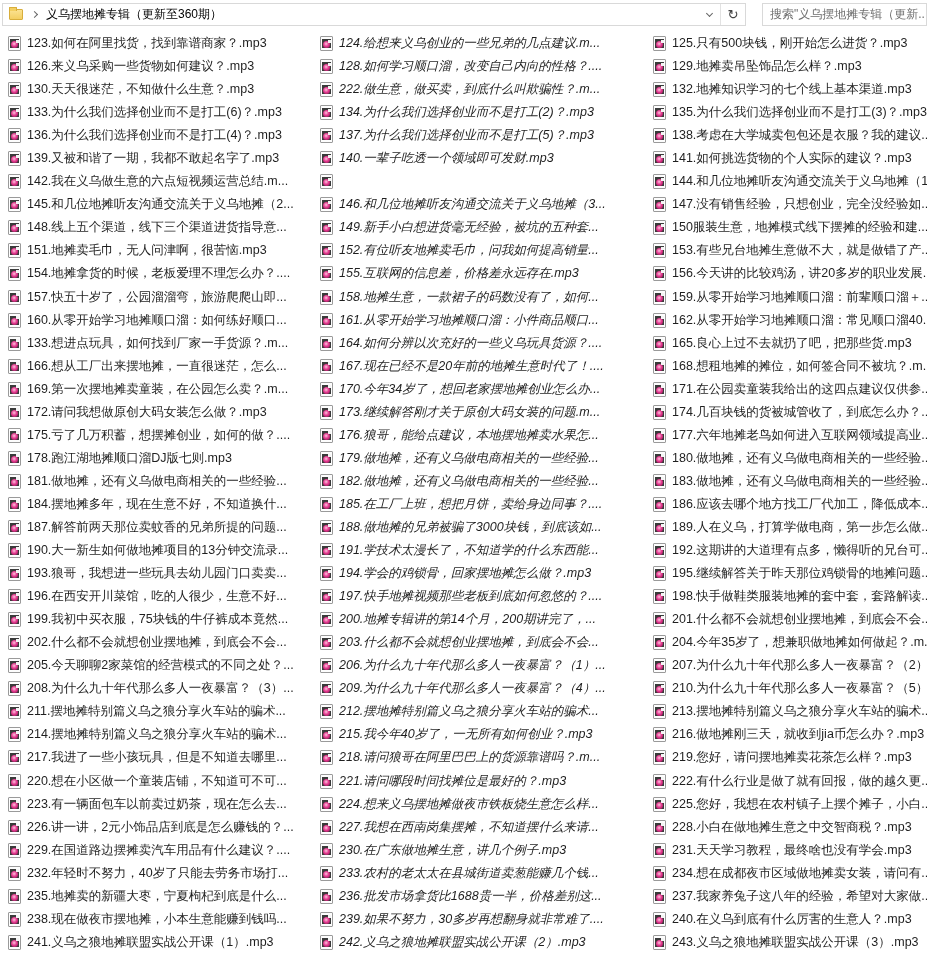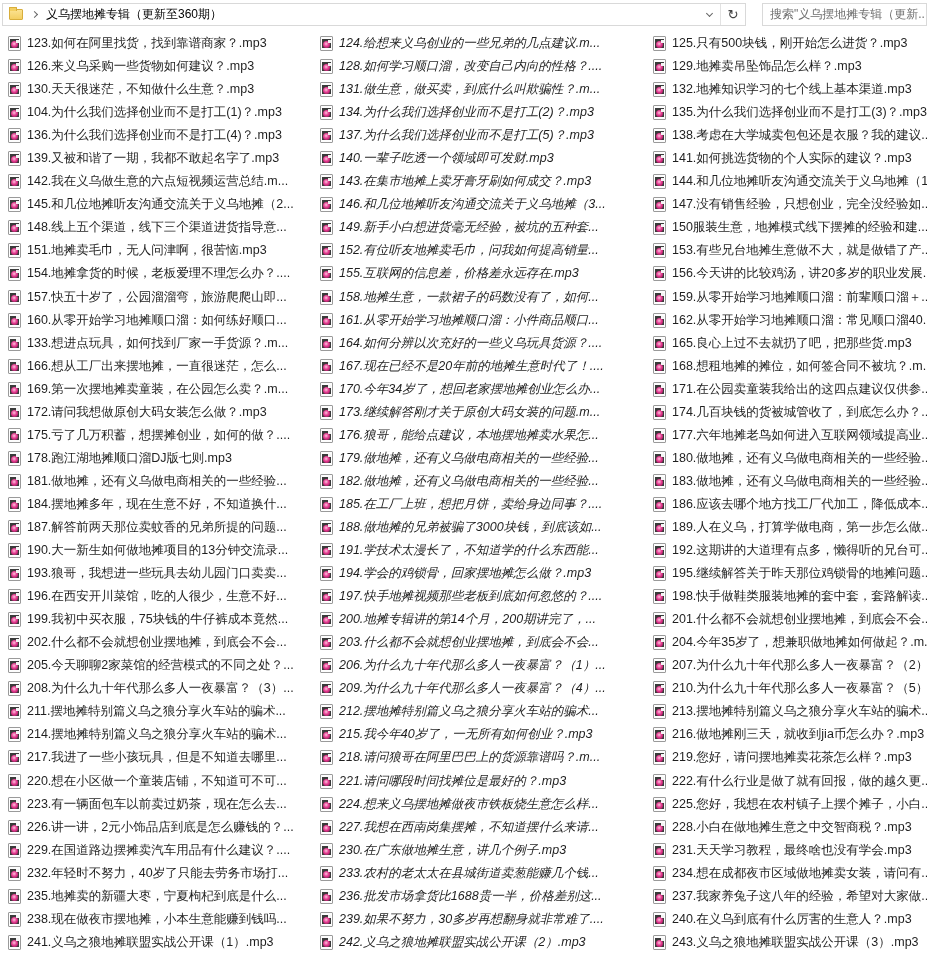--- a/index.html
+++ b/index.html
@@ -79,21 +79,21 @@
       <div class="row">
         <span class="file-icon">
           <span class="fi-core"></span>
         </span>
         <span class="fname">130.天天很迷茫，不知做什么生意？.mp3</span>
       </div>
       <div class="row">
         <span class="file-icon">
           <span class="fi-core"></span>
         </span>
-        <span class="fname">104.为什么我们选择创业而不是打工(1)？.mp3</span>
+        <span class="fname">133.为什么我们选择创业而不是打工(6)？.mp3</span>
       </div>
       <div class="row">
         <span class="file-icon">
           <span class="fi-core"></span>
         </span>
         <span class="fname">136.为什么我们选择创业而不是打工(4)？.mp3</span>
       </div>
       <div class="row">
         <span class="file-icon">
           <span class="fi-core"></span>
@@ -315,21 +315,21 @@
       <div class="row">
         <span class="file-icon">
           <span class="fi-core"></span>
         </span>
         <span class="fname">128.如何学习顺口溜，改变自己内向的性格？....</span>
       </div>
       <div class="row">
         <span class="file-icon">
           <span class="fi-core"></span>
         </span>
-        <span class="fname">131.做生意，做买卖，到底什么叫欺骗性？.m...</span>
+        <span class="fname">222.做生意，做买卖，到底什么叫欺骗性？.m...</span>
       </div>
       <div class="row">
         <span class="file-icon">
           <span class="fi-core"></span>
         </span>
         <span class="fname">134.为什么我们选择创业而不是打工(2)？.mp3</span>
       </div>
       <div class="row">
         <span class="file-icon">
           <span class="fi-core"></span>
@@ -339,21 +339,20 @@
       <div class="row">
         <span class="file-icon">
           <span class="fi-core"></span>
         </span>
         <span class="fname">140.一辈子吃透一个领域即可发财.mp3</span>
       </div>
       <div class="row">
         <span class="file-icon">
           <span class="fi-core"></span>
         </span>
-        <span class="fname">143.在集市地摊上卖牙膏牙刷如何成交？.mp3</span>
       </div>
       <div class="row">
         <span class="file-icon">
           <span class="fi-core"></span>
         </span>
         <span class="fname">146.和几位地摊听友沟通交流关于义乌地摊（3...</span>
       </div>
       <div class="row">
         <span class="file-icon">
           <span class="fi-core"></span>

